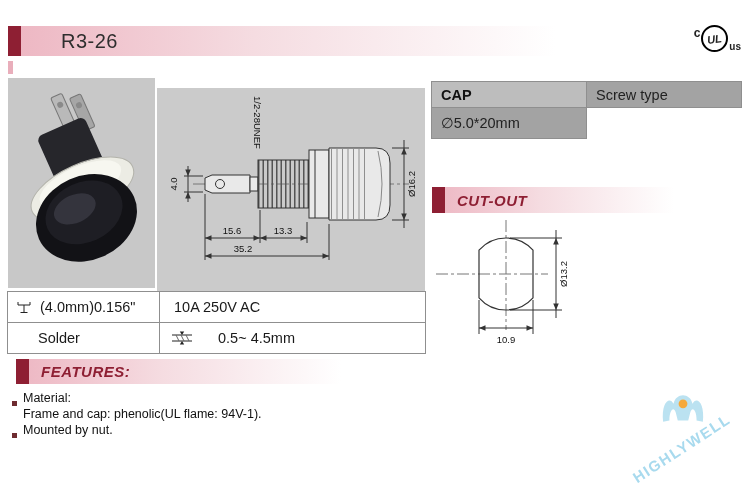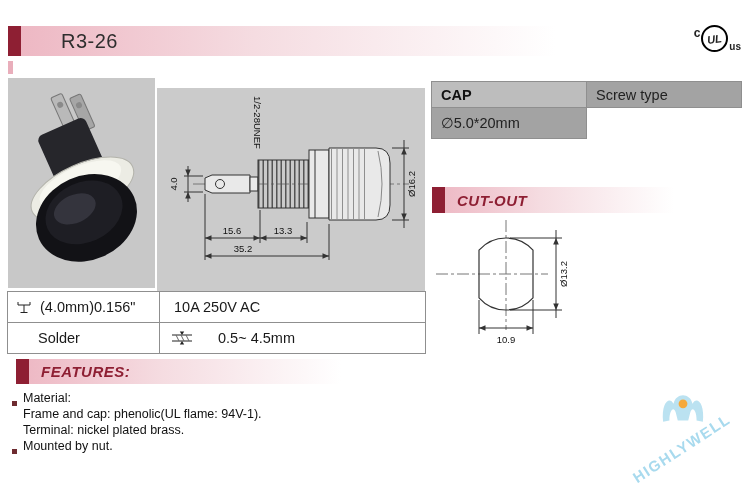--- a/index.html
+++ b/index.html
@@ -214,23 +214,20 @@
     <div class="bar-title">FEATURES:</div>
   </div>
   <div class="features">
     <div class="f-row">
       <span class="f-bullet"></span>
       <span>Material:</span>
     </div>
     <div class="f-row indent">
       <span>Frame and cap: phenolic(UL flame: 94V-1).</span>
     </div>
-    <div class="f-row indent">
-      <span>Terminal: nickel plated brass.</span>
-    </div>
     <div class="f-row">
       <span class="f-bullet"></span>
       <span>Mounted by nut.</span>
     </div>
   </div>
 
   <div class="wm">
     <svg class="wm-icon" viewBox="0 0 44 36" width="46" height="38">
       <path d="M3,32 C1,14 9,7 13,15 C15,4 29,4 31,15 C35,7 43,14 41,32 L35,31 C35,21 31,17 29,23 L27,31 L17,31 L15,23 C13,17 9,21 9,31 Z" fill="#b4dff0" opacity="0.9"></path>
       <circle cx="22" cy="15" r="4.2" fill="#f5a93b"></circle>

